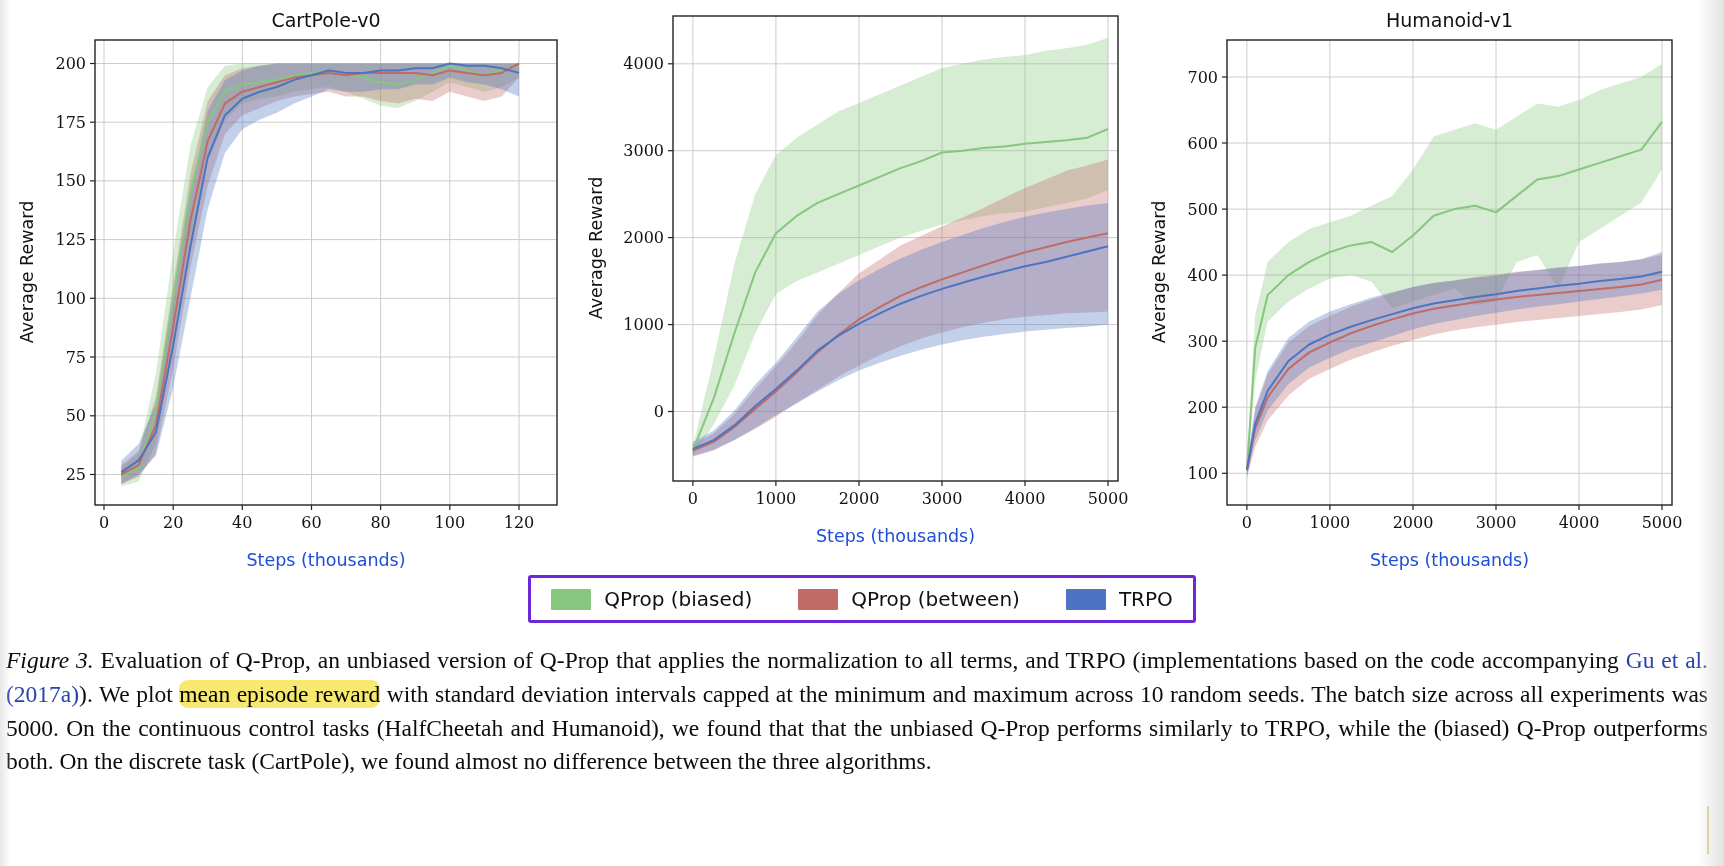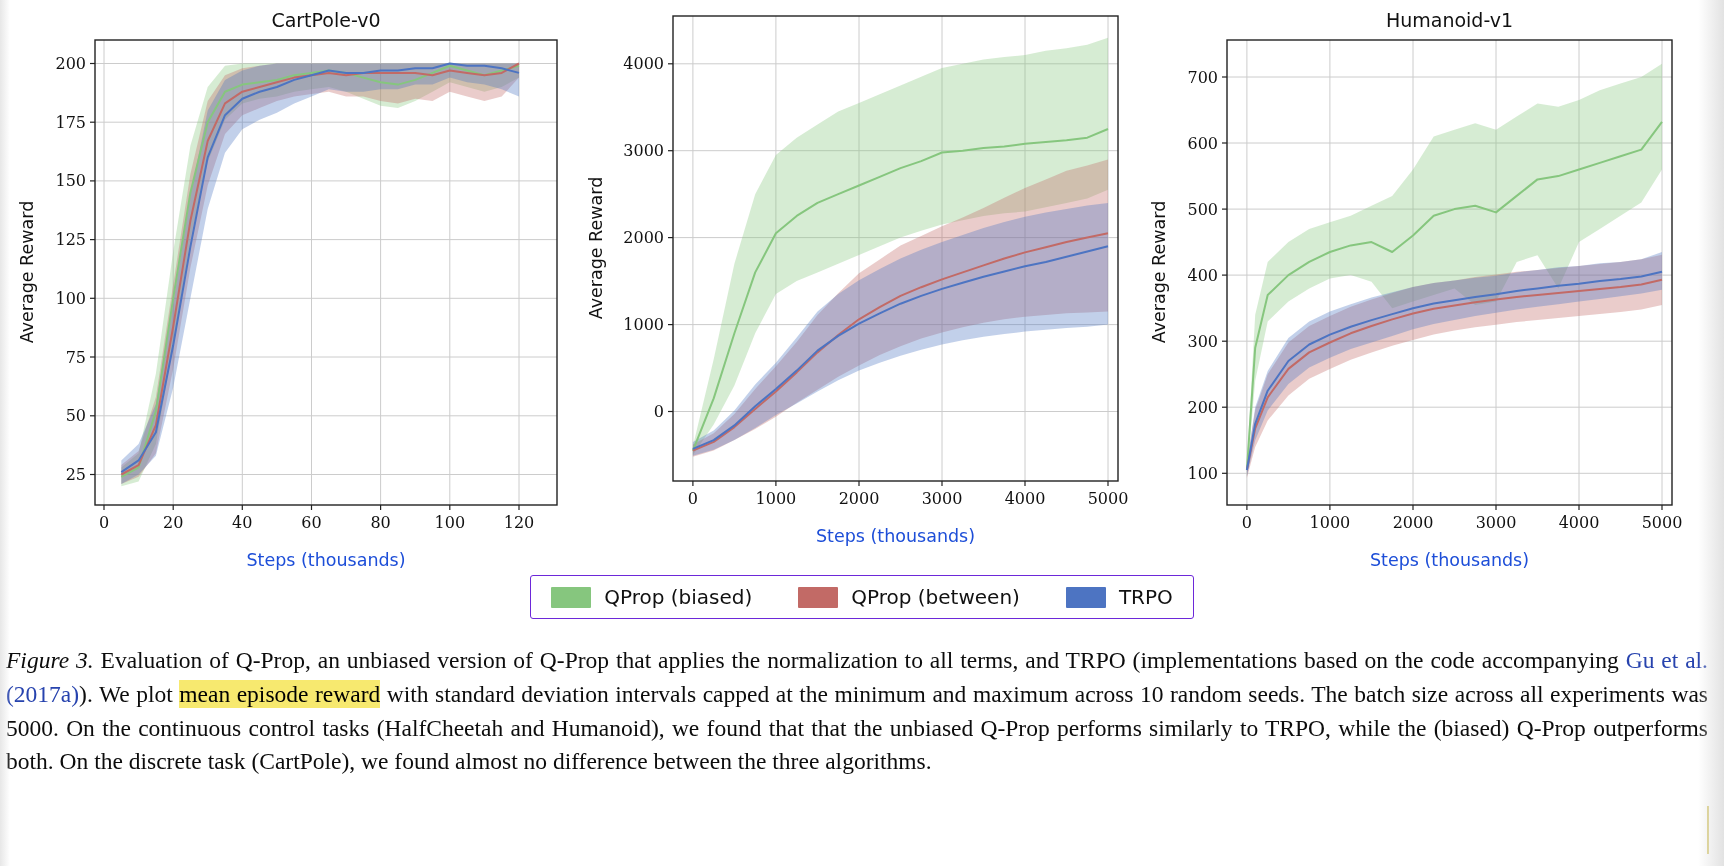--- a/index.html
+++ b/index.html
@@ -22,31 +22,31 @@
   .ylabel { position:absolute; left:13px; top:240px; transform:translate(-50%,-50%) rotate(-90deg);
             font-size:17.5px; color:#111; white-space:nowrap; }
   .xlabel { font-size:17.5px; color:#1d4ed8; text-align:center; height:24px; line-height:22px; }
   .p0 .xlabel { margin-left:81px; width:462px; }
   .p1 .xlabel { margin-left:90px; width:445px; }
   .p2 .xlabel { margin-left:81px; width:445px; }
   svg text.tick { font-family:"DejaVu Serif", serif; font-size:16px; fill:#111; }
 
   .legend-row { text-align:center; margin-top:2px; }
   .legend-box { display:inline-flex; align-items:center; gap:46px; padding:9px 20px;
-                border:1px solid #6d28d9; border-radius:3px; background:#fff; }
+                border:3px solid #6d28d9; border-radius:3px; background:#fff; }
   .legend-item { display:flex; align-items:center; }
   .legend-swatch { width:40px; height:21px; margin-right:13px; border-radius:1px; }
   .legend-label { font-size:20px; color:#111; }
 
   .caption { position:absolute; left:6px; top:644px; width:1702px;
              font-family:"Liberation Serif","DejaVu Serif",serif; font-size:23.5px;
              line-height:33.8px; color:#0c0c0c; text-align:justify; }
   .caption .fig-label { font-style:italic;margin-top:48px; }
   .caption a { text-decoration:none; }
-  .caption mark { padding:1px 0; }
+  .caption mark { padding:1px 0;border-radius:9px; }
 
   .caret { position:absolute; width:2px; height:48px; right:15px; top:806px; }
 </style>
 </head>
 <body>
 
 <div class="page">
 
   <div class="charts-row">
 

